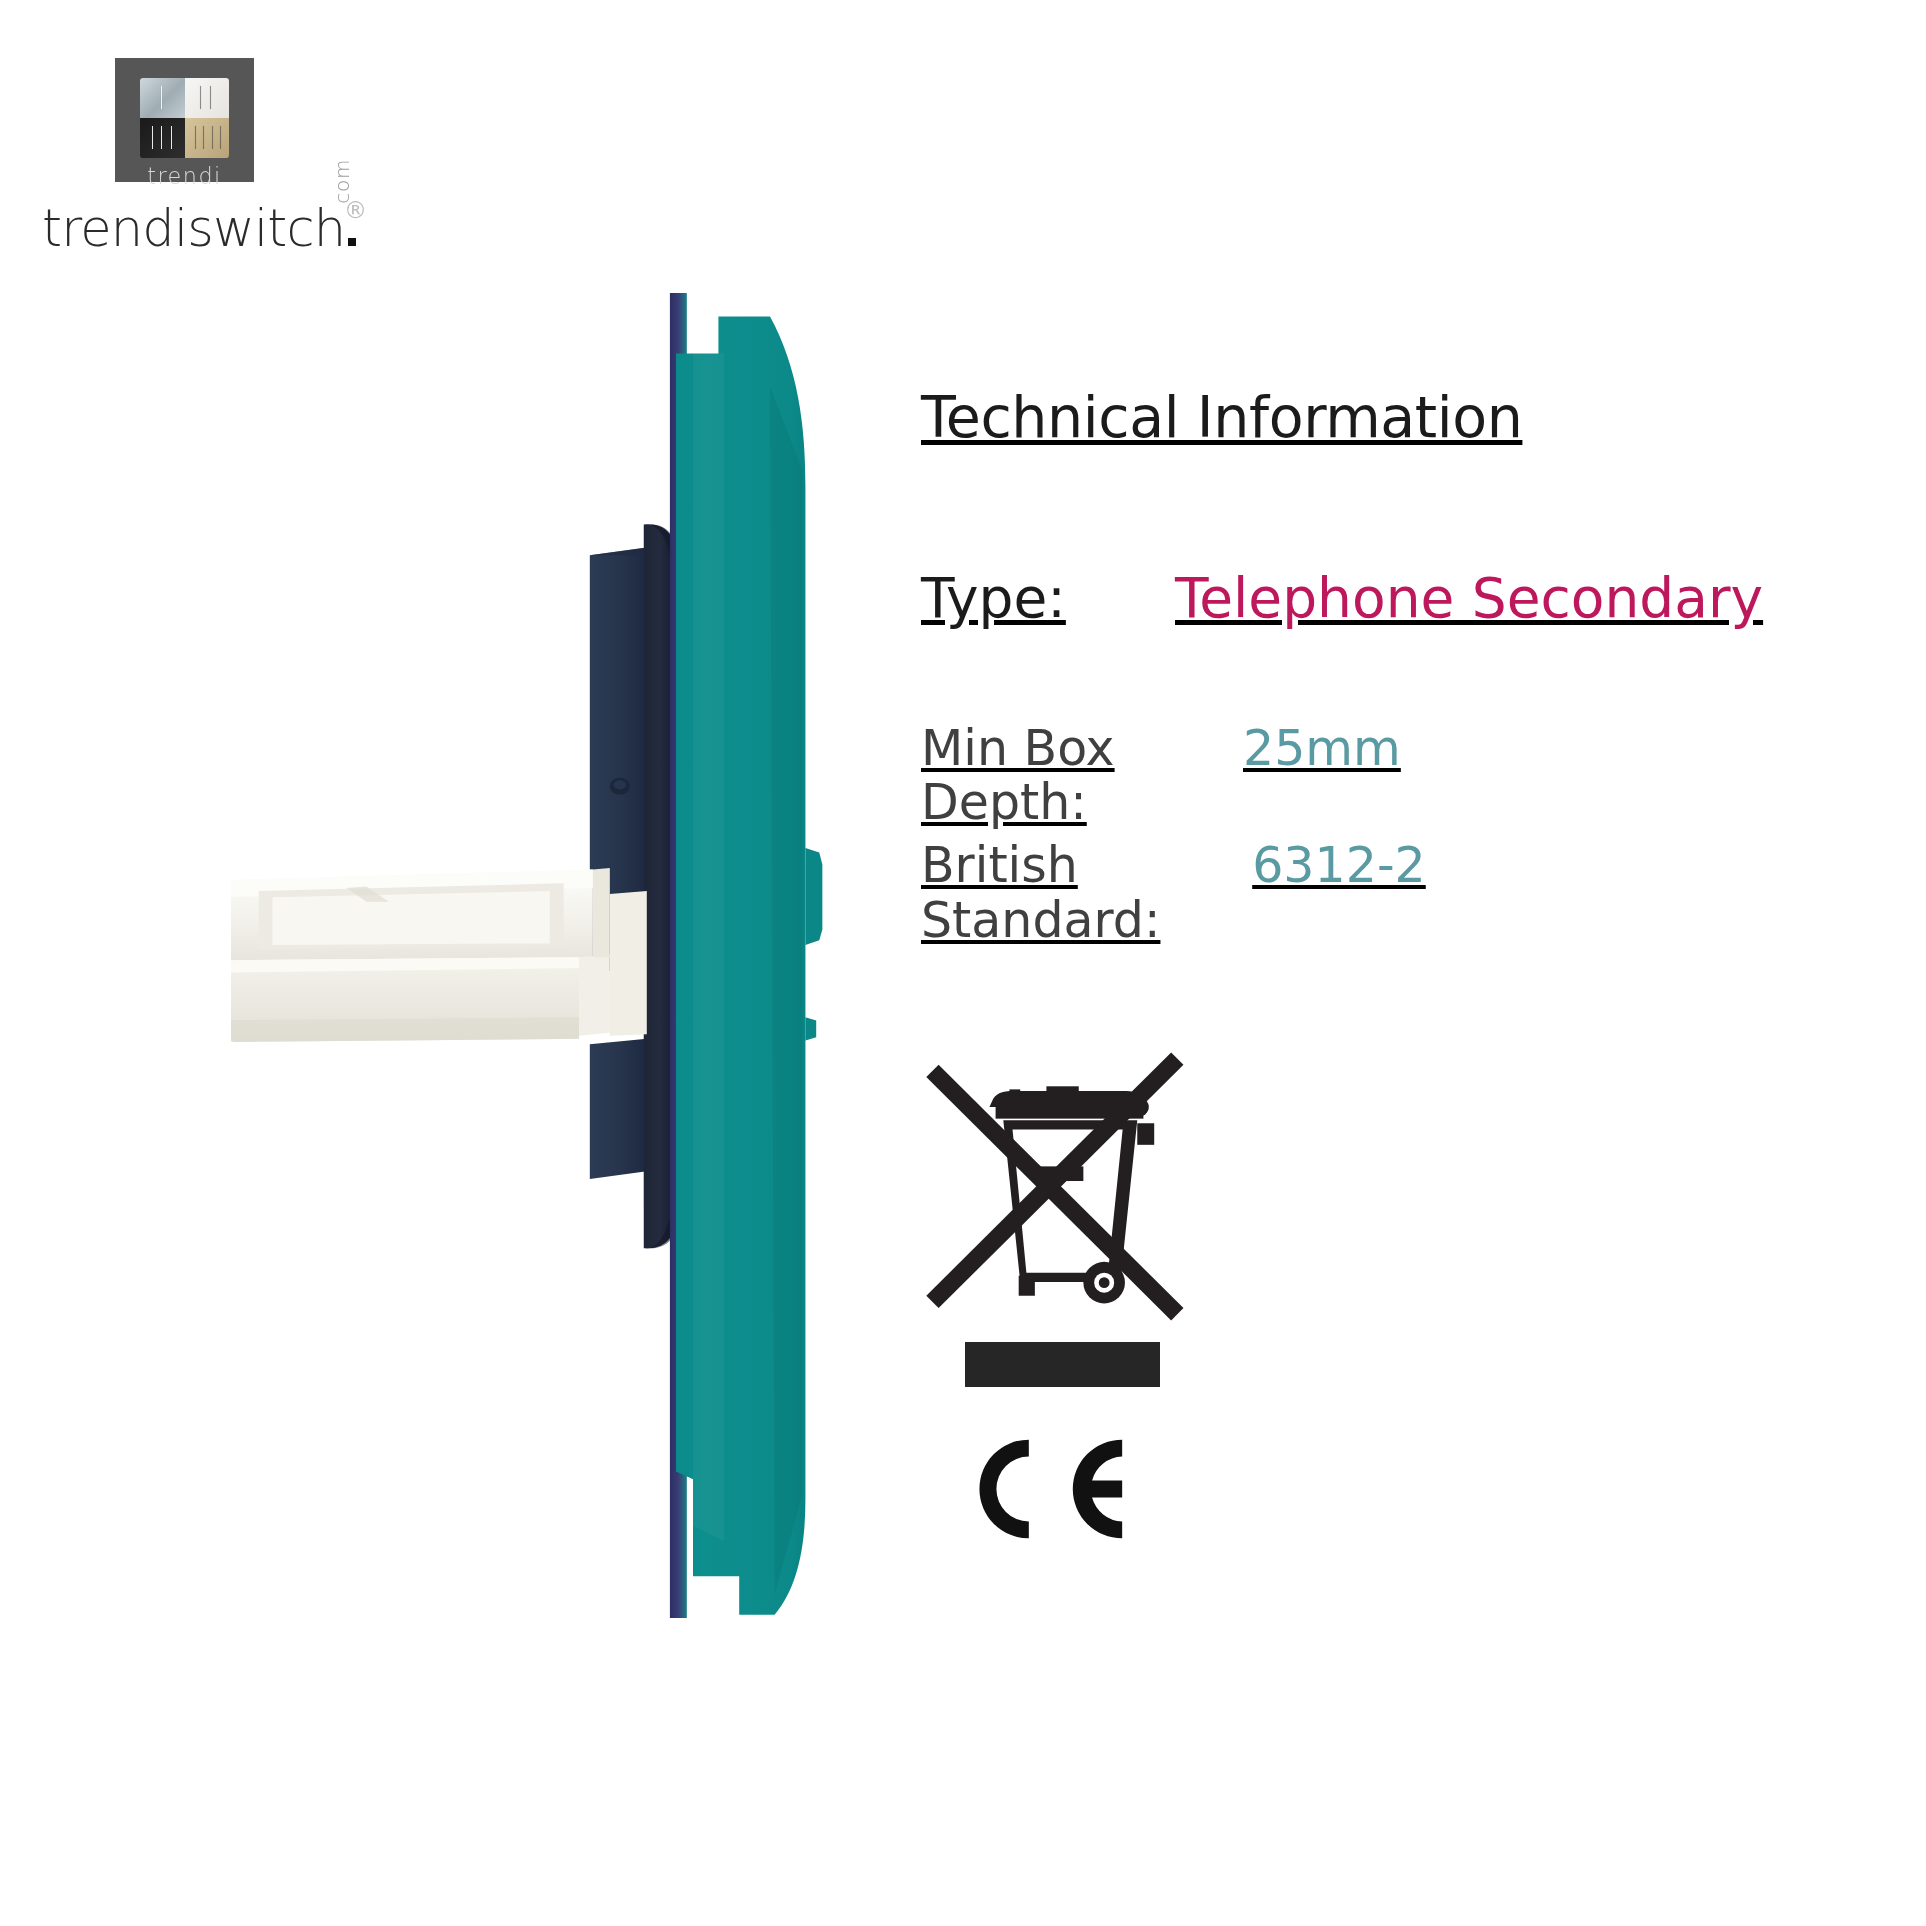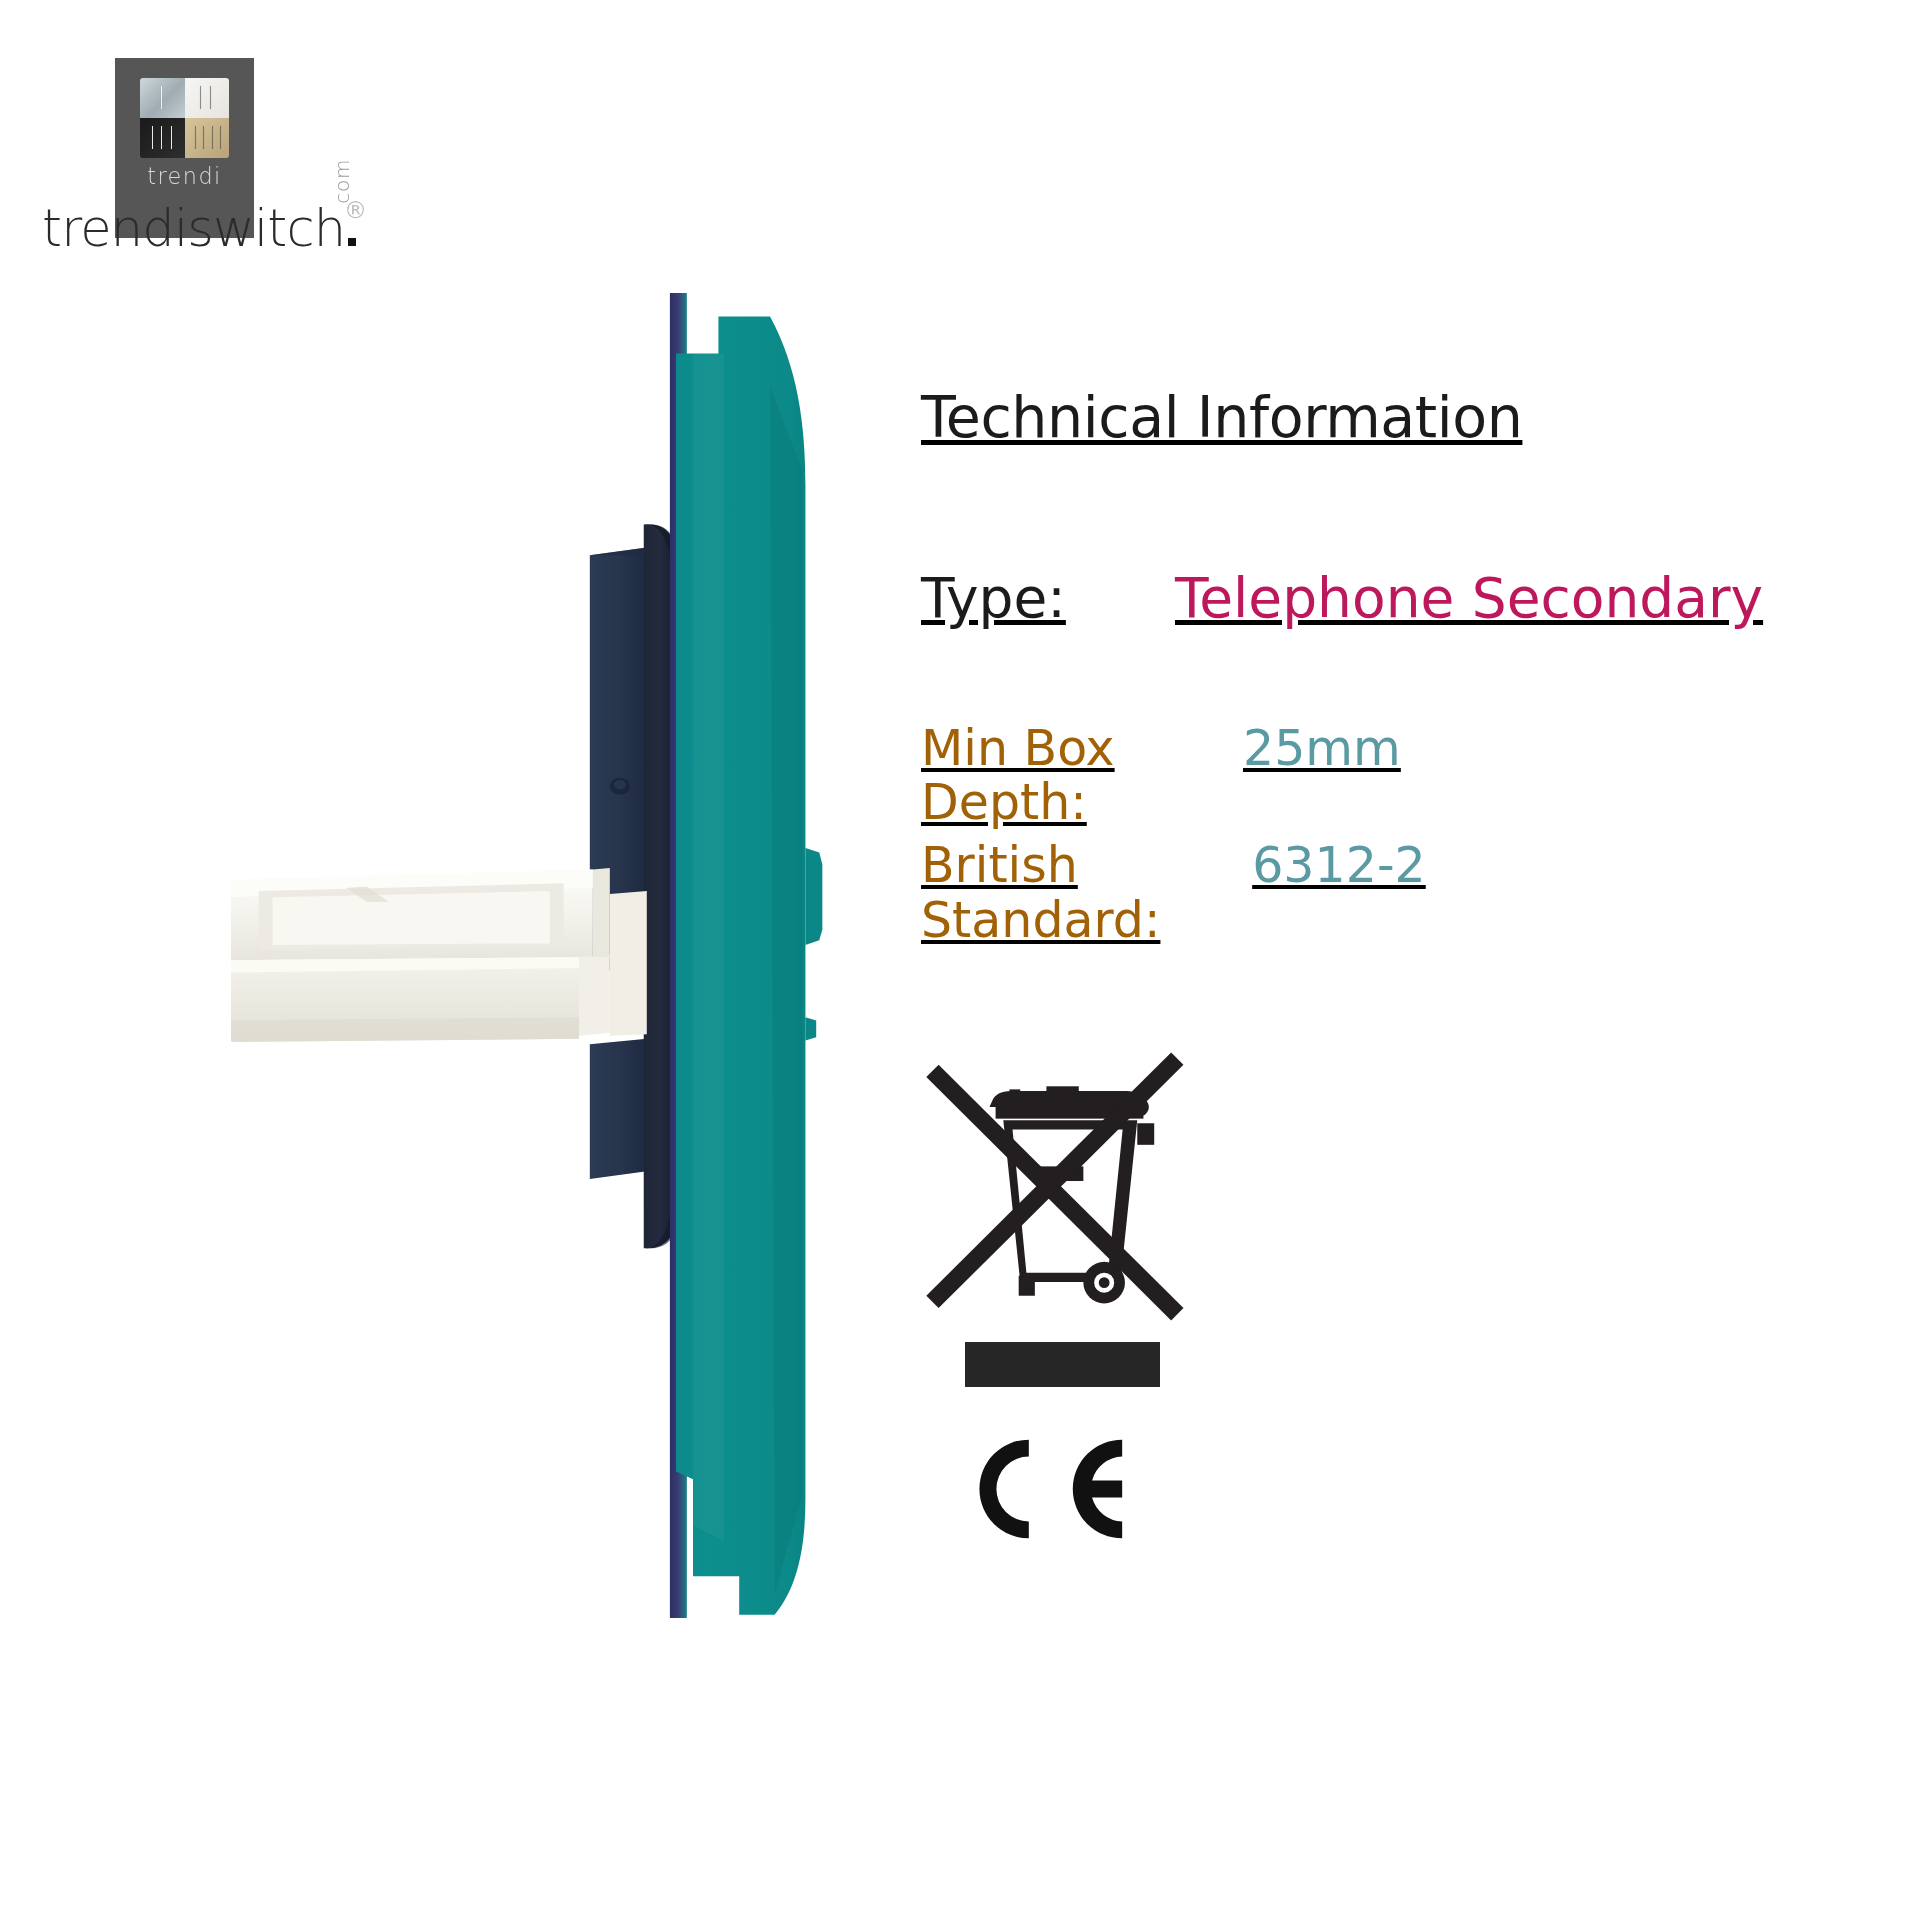--- a/index.html
+++ b/index.html
@@ -22,21 +22,21 @@
     left: 42px;
     top: 46px;
     width: 362px;
     height: 231px;
   }
   #logo-tile {
     position: absolute;
     left: 73px;
     top: 11.6px;
     width: 139px;
-    height: 180px;
+    height: 124px;
     background: #565656;
   }
   #logo-grid {
     position: absolute;
     left: 25.4px;
     top: 20px;
     width: 89px;
     height: 80px;
     display: grid;
     grid-template-columns: 1fr 1fr;
@@ -147,21 +147,21 @@
   }
   #row-type {
     margin-top: 114px;
     font-size: 55px;
   }
   #row-type .k { color: #1b1b1b; width: 254px; flex: 0 0 254px; margin-top: 8px; }
   #row-type .v { color: #be185d; white-space: nowrap; }
 
   #rows-small { margin-top: 92px; font-size: 49px; }
   #rows-small .spec-row + .spec-row { margin-top: 8px; }
-  #rows-small .k { color: #a16207; width: 322px; flex: 0 0 322px; }
+  #rows-small .k { color: #404040; width: 322px; flex: 0 0 322px; }
   #rows-small .v { color: #5a9aa2; }
   #rows-small .v.indent { padding-left: 9.2px; text-align: right; }
 
   
   #marks {
     position: absolute;
     left: 917px;
     top: 1017px;
     width: 324px;
   }

